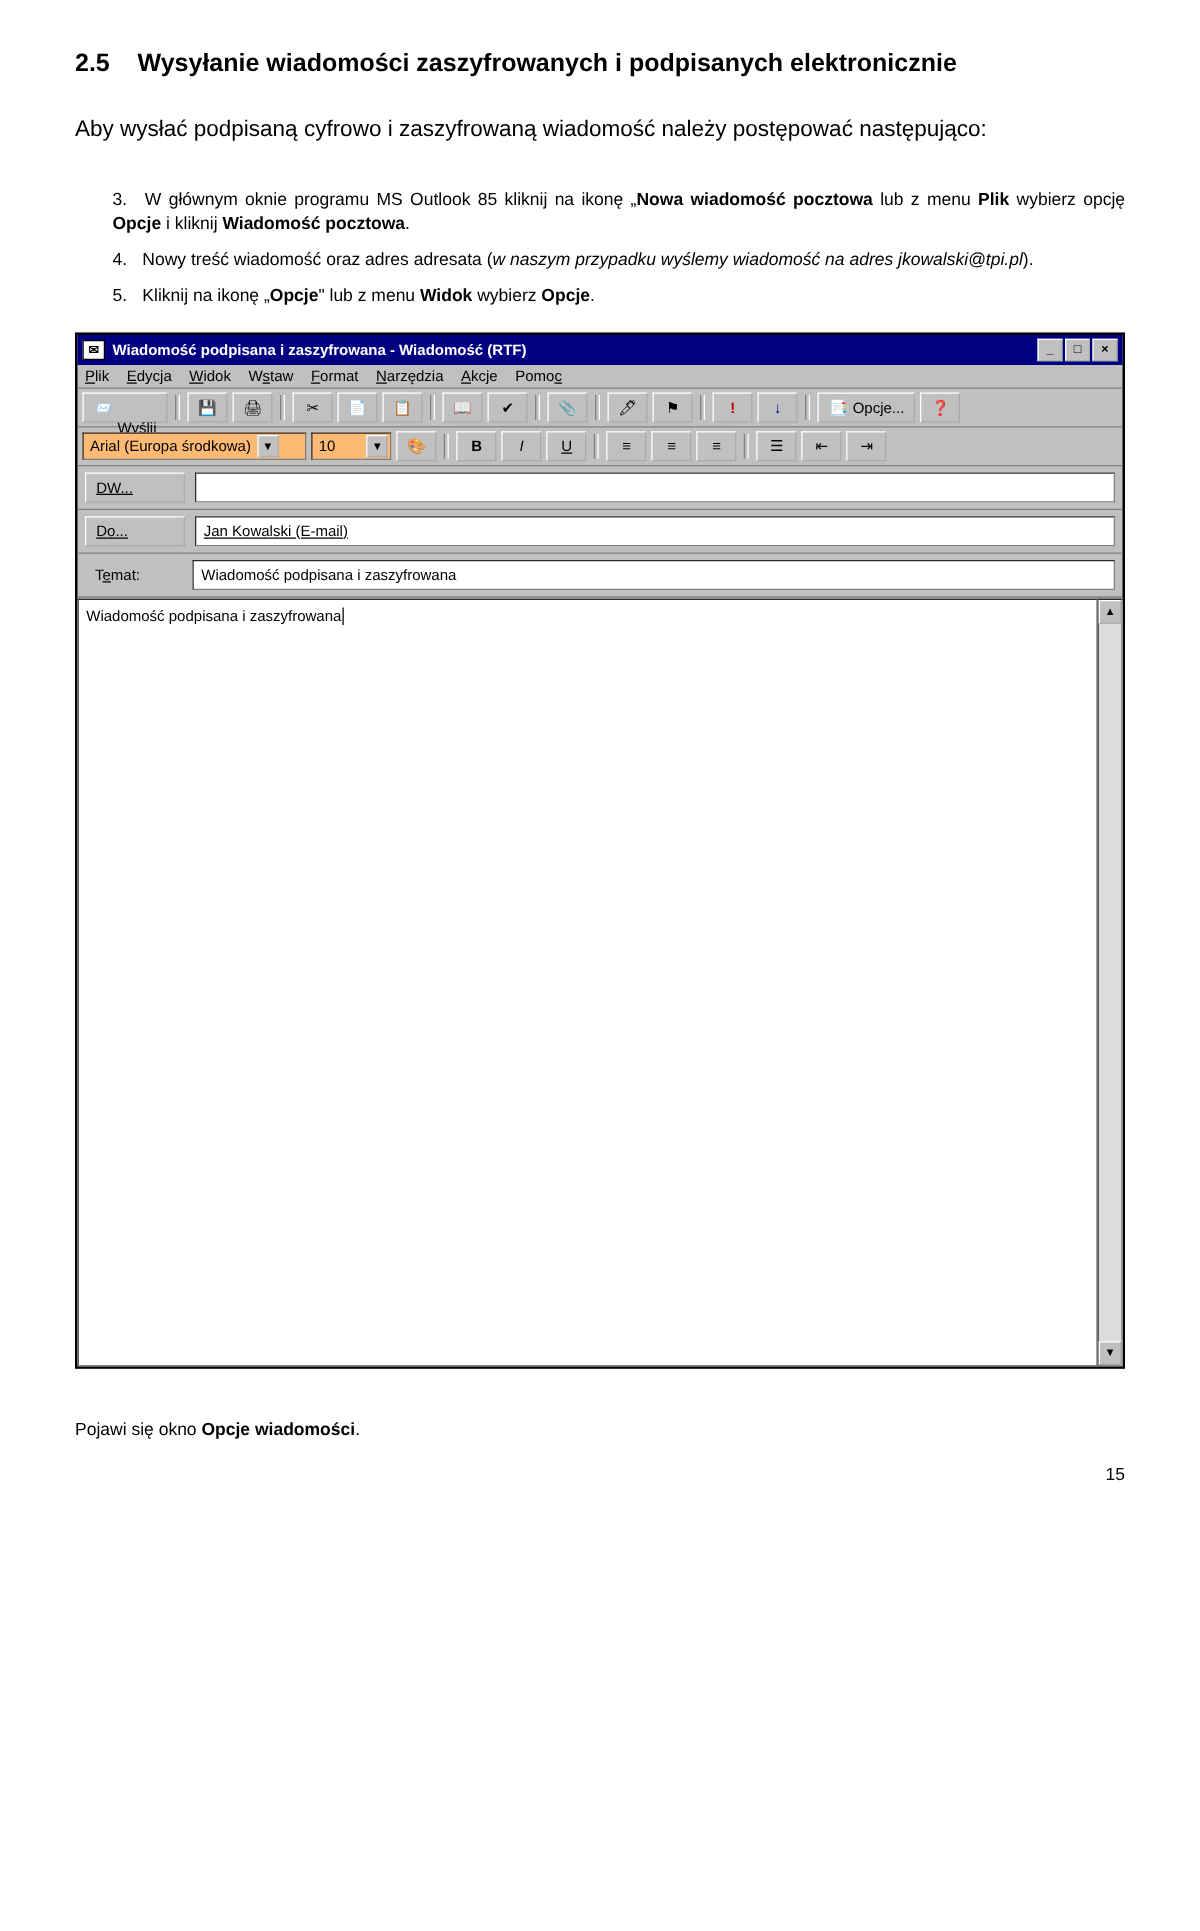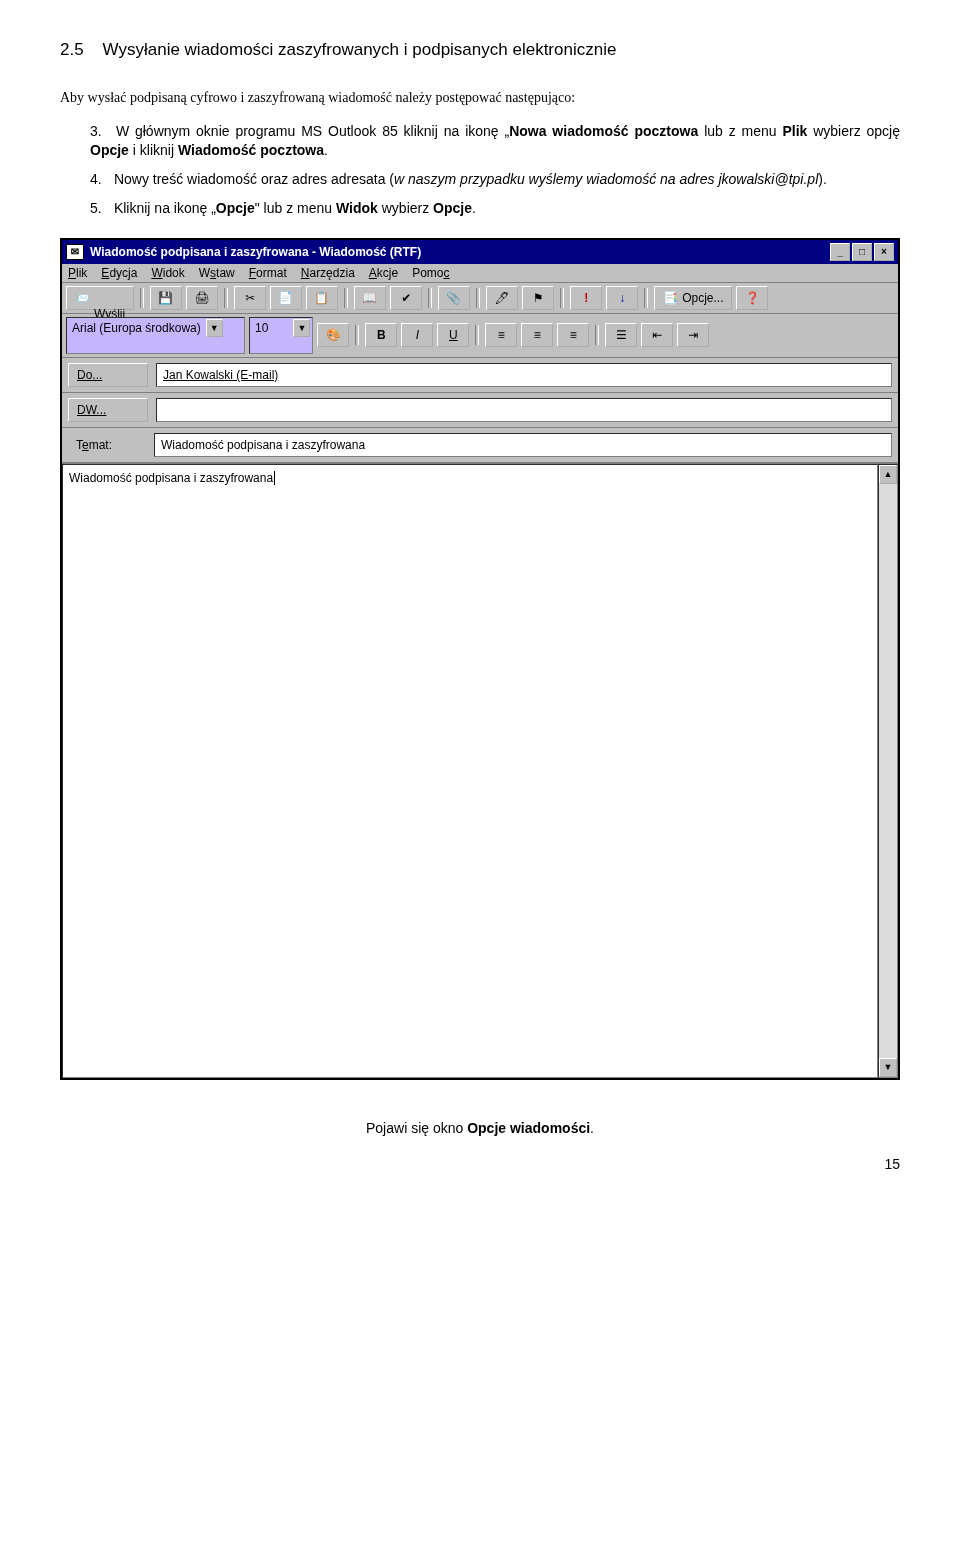--- a/index.html
+++ b/index.html
@@ -4,28 +4,27 @@
 <style>
   body {
     margin: 0;
     padding: 40px 60px;
     font-family: Verdana, Arial, sans-serif;
     background: #fff;
     color: #000;
     width: 840px;
   }
   .section-title {
-    font-size: 17px;
-    font-weight: normal;
+    font-size: 20px;
+    font-weight: bold;
     margin-bottom: 30px;
   }
   .intro {
-    font-size: 14px;
-    margin-bottom: 16px;
-    font-family: Liberation Serif, serif;
+    font-size: 18px;
+    margin-bottom: 36px;
   }
   .list {
     font-size: 14px;
     margin: 0 0 20px 0;
     padding: 0 0 0 30px;
   }
   .list-item {
     margin-bottom: 10px;
     text-align: justify;
     line-height: 1.35;
@@ -97,25 +96,25 @@
     border: 1px outset #fff;
     background: #c0c0c0;
     display: inline-flex;
     align-items: center; justify-content: center;
     font-size: 12px;
     padding: 0 4px;
   }
   .tbtn.wide { padding: 0 8px; }
   .tsep { width: 2px; height: 20px; border-left: 1px solid #808080; border-right: 1px solid #fff; margin: 0 2px; }
   .combo {
-    background: #c4b5fd;
+    background: #fdba74;
     border: 1px inset #808080;
     height: 20px;
     display: inline-flex; align-items: center;
-    padding: 0 2px 15px 5px;
+    padding: 0 2px 0 5px;
   }
   .combo .dd {
     width: 15px; height: 16px;
     border: 1px outset #fff;
     background: #c0c0c0;
     margin-left: 5px;
     display: inline-flex; align-items: center; justify-content: center;
     font-size: 9px;
   }
   .red { color: #c00000; font-weight: bold; }
@@ -174,21 +173,20 @@
   .arrowbtn {
     height: 17px;
     border: 1px outset #fff;
     background: #c0c0c0;
     display: flex; align-items: center; justify-content: center;
     font-size: 9px;
   }
   .footer-text {
     font-size: 14px;
     margin-top: 10px;
-    text-align: center;
   }
   .pagenum {
     text-align: right;
     font-size: 14px;
     margin-top: 20px;
   }
 </style>
 </head>
 <body>
 
@@ -285,28 +283,28 @@
     <span class="tbtn">≡</span>
     <span class="tbtn">≡</span>
     <span class="tbtn">≡</span>
     <span class="tsep"></span>
     <span class="tbtn">☰</span>
     <span class="tbtn">⇤</span>
     <span class="tbtn">⇥</span>
   </div>
 
   <div class="field-row">
+    <span class="fld-btn">DW...</span>
+    <span class="txt"></span>
+  </div>
+  <div class="field-row">
     <span class="fld-btn">Do...</span>
     <span class="txt">
         <span style="text-decoration:underline;">Jan Kowalski (E-mail)</span>
       </span>
-  </div>
-  <div class="field-row">
-    <span class="fld-btn">DW...</span>
-    <span class="txt"></span>
   </div>
   <div class="field-row">
     <span class="fld-label"><span>T<u>e</u>mat:</span></span>
     <span class="txt">Wiadomość podpisana i zaszyfrowana</span>
   </div>
 
   <div class="msgbody">
     <div class="msgarea">
       <span>Wiadomość podpisana i zaszyfrowana</span><span class="caret"></span>
     </div>

